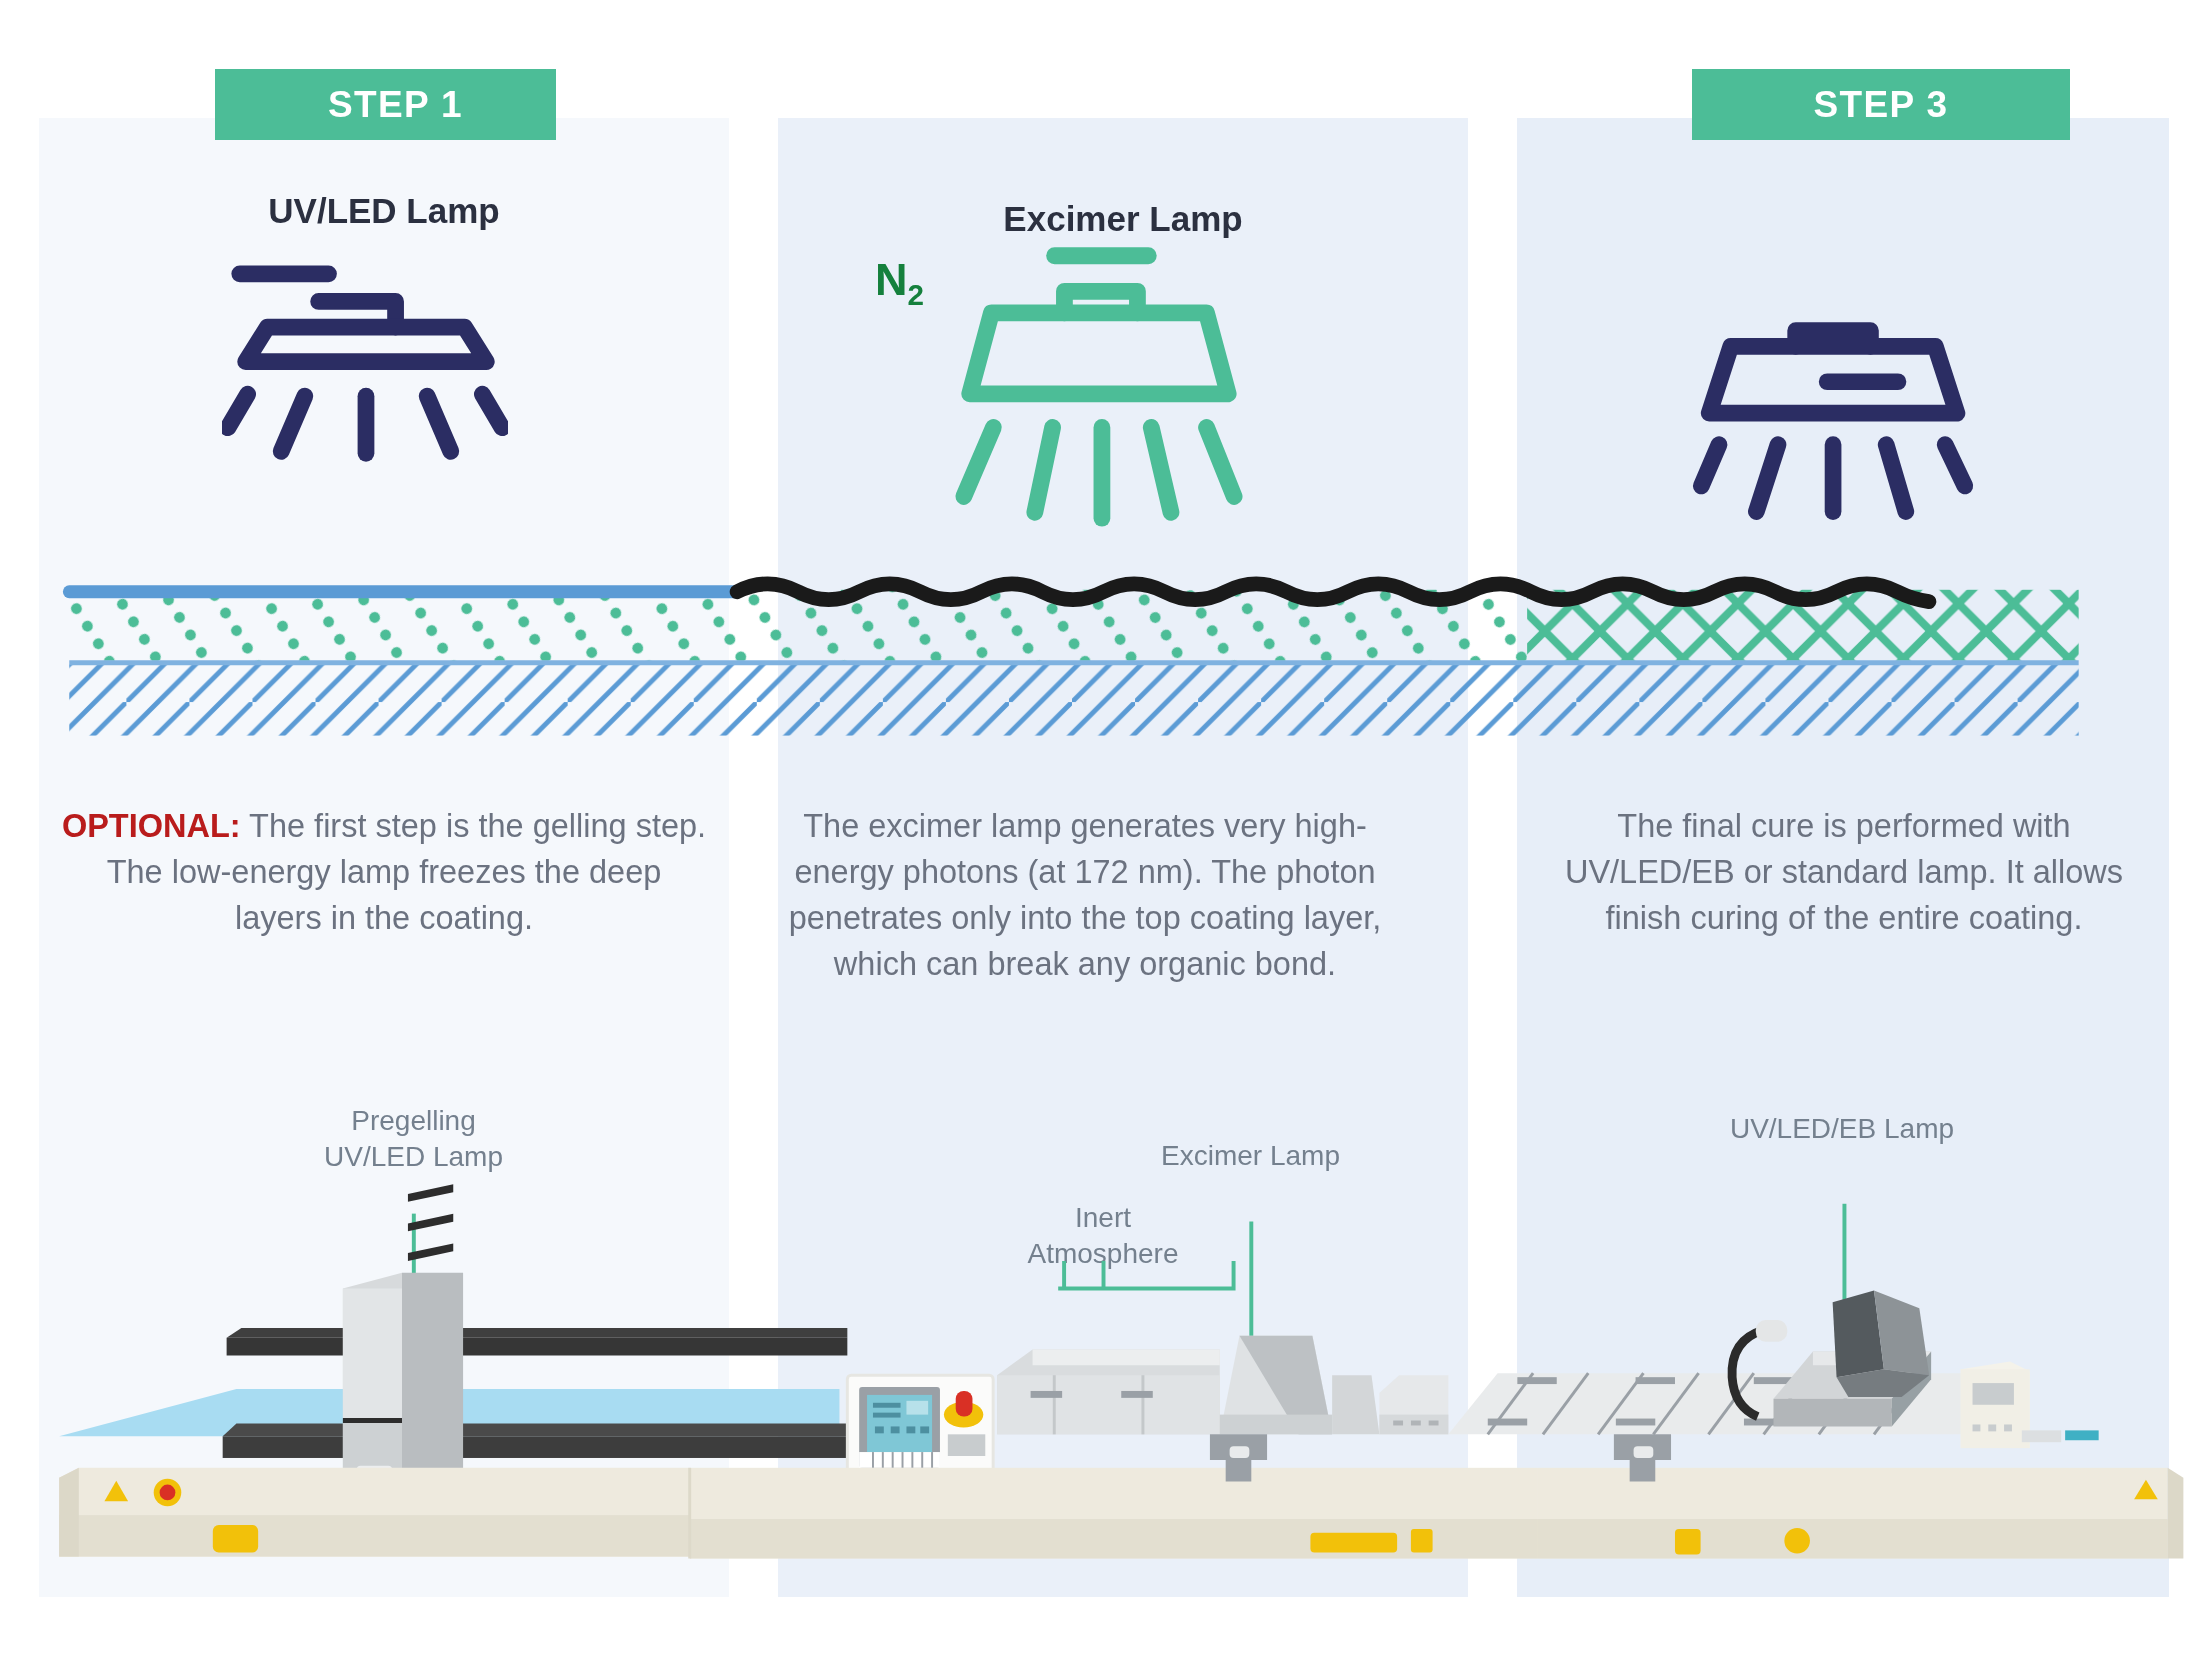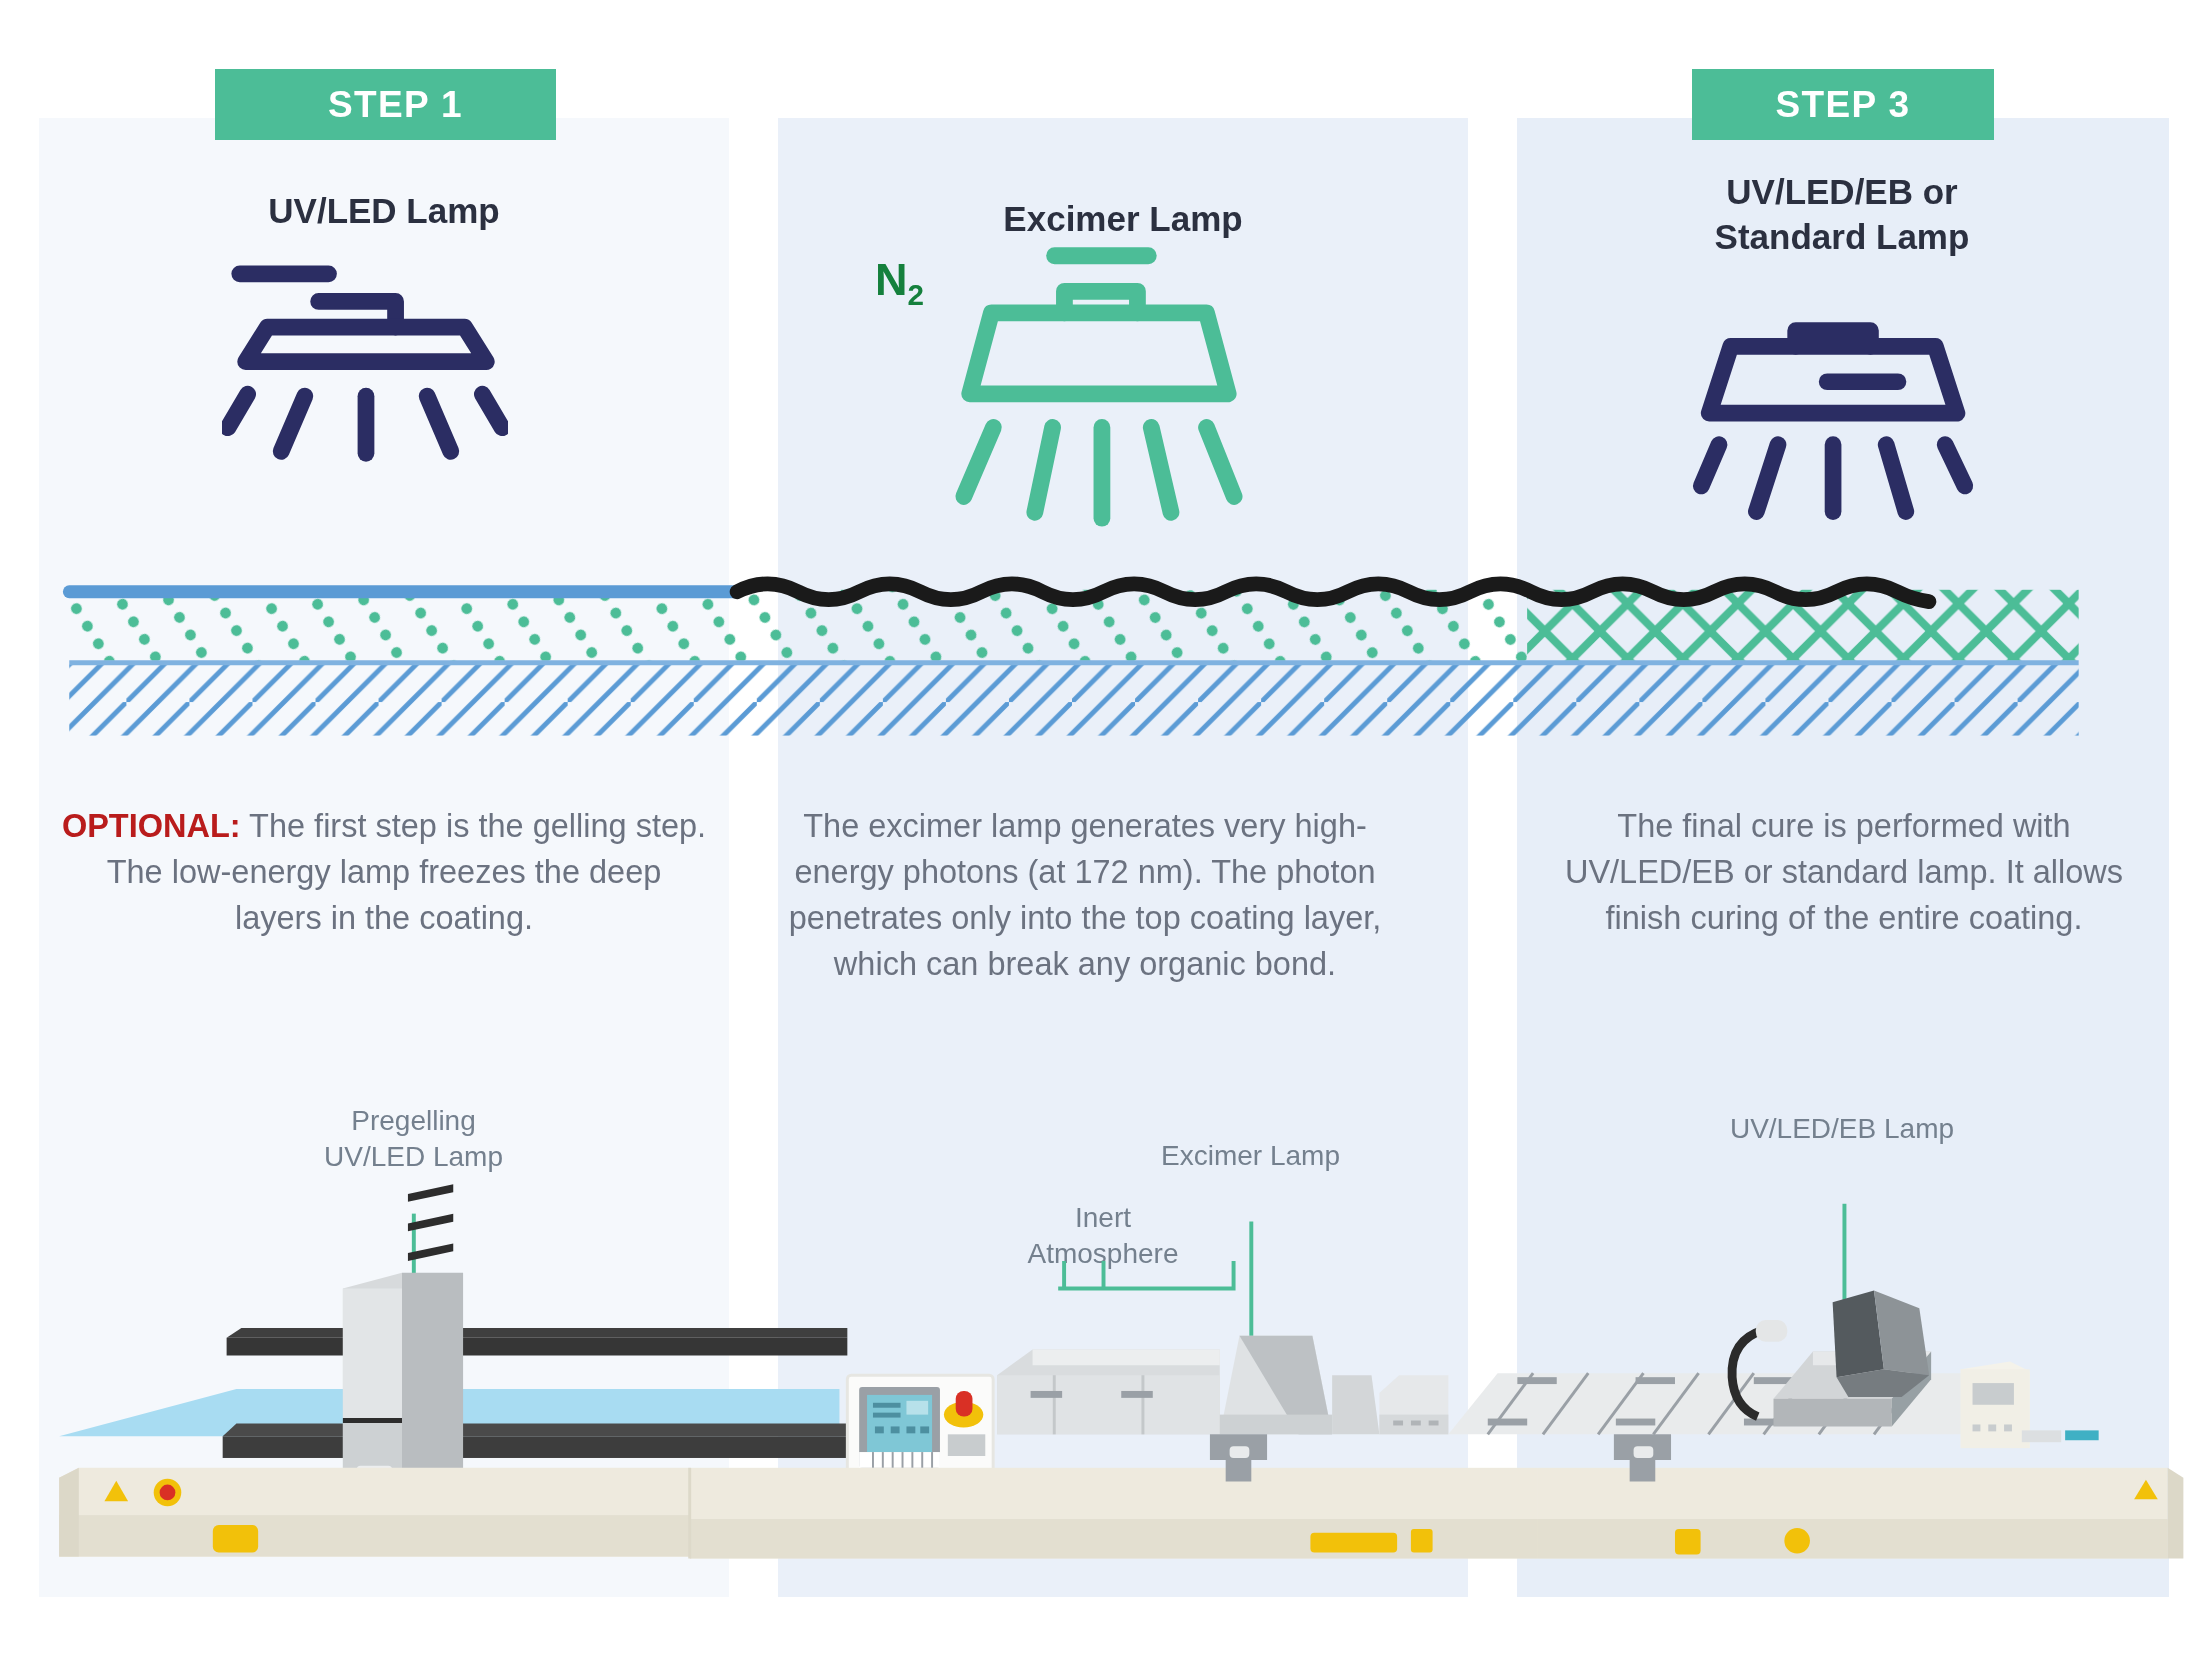--- a/index.html
+++ b/index.html
@@ -19,21 +19,21 @@
 
   
   .step-badge {
     position: absolute; top: 69px; height: 71px;
     background: #4cbd97; color: #ffffff;
     display: flex; align-items: center; justify-content: center;
     font-size: 37px; font-weight: bold; letter-spacing: 1.4px;
   }
   #badge-1 { left: 215px;  width: 341px; padding-left: 20px; }
   #badge-2 { left: 954px;  width: 341px; }
-  #badge-3 { left: 1692px; width: 302px; }
+  #badge-3 { left: 1692px; width: 378px; }
 
   
   .col-heading {
     position: absolute; text-align: center; width: 690px;
     font-size: 35px; font-weight: bold; color: #2b3040; line-height: 1.28;
   }
   #heading-1 { left: 39px;   top: 189px; }
   #heading-2 { left: 778px;  top: 197px; color:#2b3040; }
   #heading-3 { left: 1497px; top: 170px; }
 
@@ -83,21 +83,20 @@
 
   <div class="col-bg" id="col-bg-1"></div>
   <div class="col-bg" id="col-bg-2"></div>
   <div class="col-bg" id="col-bg-3"></div>
 
   <div class="step-badge" id="badge-1">STEP 1</div>
   <div class="step-badge" id="badge-3">STEP 3</div>
 
   <div class="col-heading" id="heading-1">UV/LED Lamp</div>
   <div class="col-heading" id="heading-2">Excimer Lamp</div>
-  <div class="col-heading" id="heading-3">UV/LED/EB or<br>Standard Lamp</div>
 
   <div class="lamp" id="lamp-1">
     <svg width="286" height="227" viewBox="0 0 290 230">
       <g fill="none" stroke="#2b2d63" stroke-width="17" stroke-linecap="round" stroke-linejoin="round">
         <line x1="18" y1="16" x2="108" y2="16"></line>
         <path d="M98 44 h78 v26"></path>
         <path d="M24 105 L46 70 H246 L268 105 Z"></path>
         <line x1="26" y1="138" x2="6" y2="172"></line>
         <line x1="84" y1="140" x2="60" y2="196"></line>
         <line x1="146" y1="140" x2="146" y2="198"></line>

